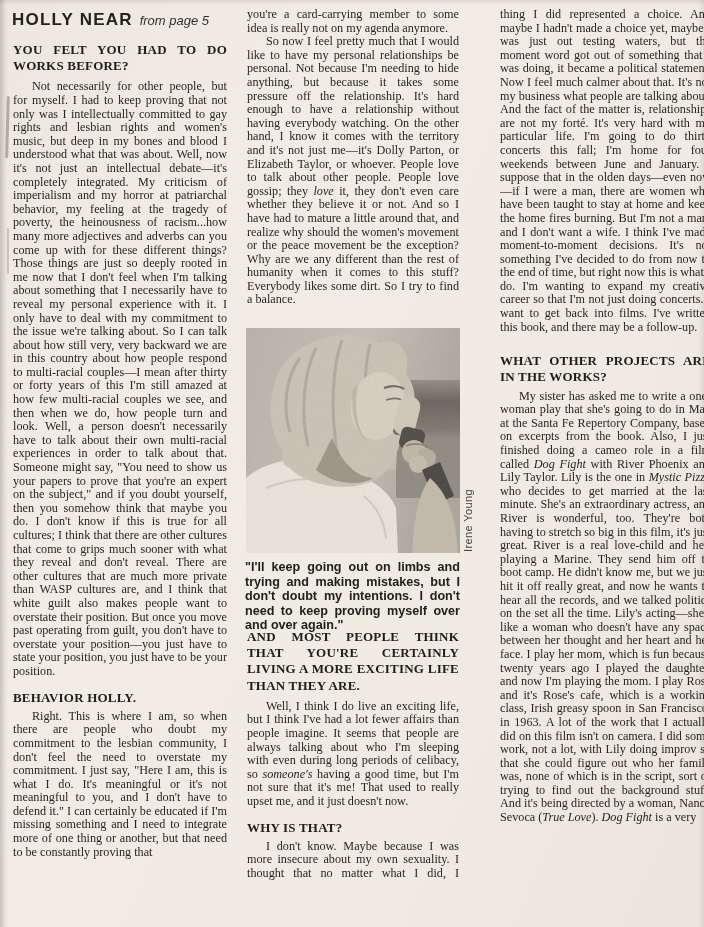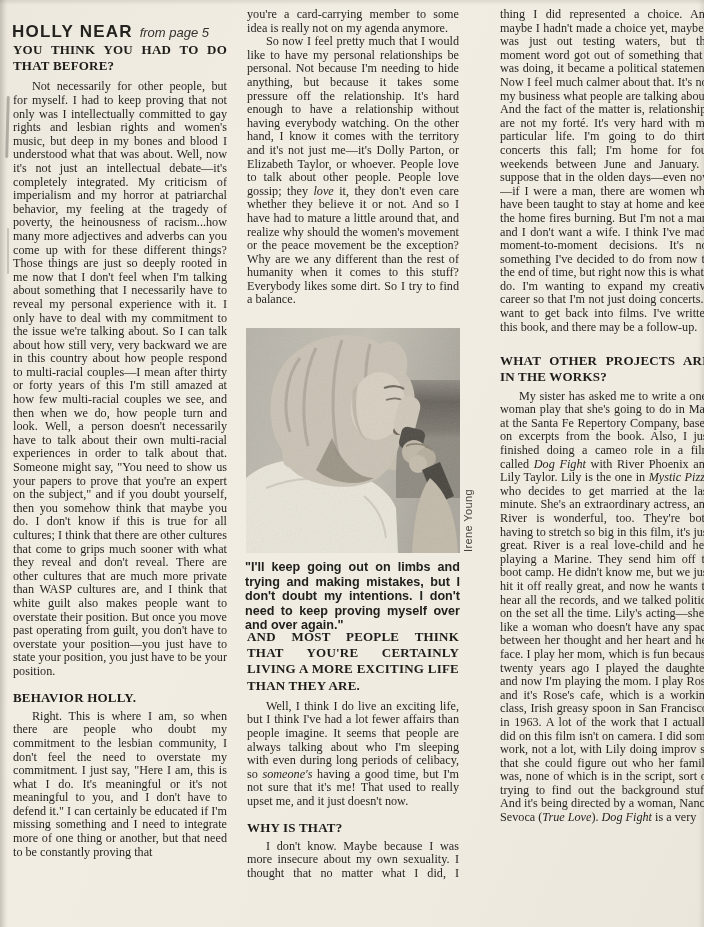--- a/index.html
+++ b/index.html
@@ -14,21 +14,21 @@
     background:linear-gradient(to right,rgba(92,86,74,0.28),rgba(92,86,74,0.05) 70%,transparent);}
   .edge-top{position:absolute;left:0;top:0;width:100%;height:5px;
     background:linear-gradient(to bottom,rgba(92,86,74,0.14),transparent);}
   .smudge-a{position:absolute;left:6px;top:96px;width:3px;height:62px;border-radius:2px;
     background:rgba(70,64,56,0.35);transform:rotate(1.5deg);}
   .smudge-b{position:absolute;left:7px;top:228px;width:2px;height:46px;border-radius:2px;
     background:rgba(70,64,56,0.22);}
   .edge-right{position:absolute;right:0;top:0;width:6px;height:100%;
     background:linear-gradient(to left,rgba(92,86,74,0.12),transparent);}
 
-  .masthead{position:absolute;left:12px;top:22px;white-space:nowrap;}
+  .masthead{position:absolute;left:12px;top:10px;white-space:nowrap;}
   .masthead .title{font-family:"Liberation Sans",sans-serif;font-weight:bold;
     font-size:17px;letter-spacing:1.2px;color:#24221f;}
   .masthead .cont{font-family:"Liberation Sans",sans-serif;font-style:italic;
     font-size:13px;color:#33312d;margin-left:7px;}
 
   .col{position:absolute;overflow:hidden;font-size:12.2px;line-height:13.6px;text-align:justify;}
   .col1{left:13px;top:42px;width:214px;height:838px;}
   .col2-top{left:247px;top:8px;width:212px;height:321px;}
   .col2-bottom{left:247px;top:629px;width:212px;height:252px;}
   .col3{left:500px;top:8px;width:211px;height:872px;}
@@ -64,21 +64,21 @@
   <div class="edge-top"></div>
   <div class="edge-right"></div>
   <div class="smudge-a"></div>
   <div class="smudge-b"></div>
 
   <div class="masthead">
     <span class="title">HOLLY NEAR</span><span class="cont">from page 5</span>
   </div>
 
   <div class="col col1">
-    <div class="qhead">YOU THINK YOU HAD TO DO THAT BEFORE?</div>
+    <div class="qhead">YOU FELT YOU HAD TO DO WORKS BEFORE?</div>
     <p class="indent">Not necessarily for other people, but for myself. I had to keep proving that not only was I intellectually committed to gay rights and lesbian rights and women's music, but deep in my bones and blood I understood what that was about. Well, now it's not just an intellectual debate—it's completely integrated. My criticism of imperialism and my horror at patriarchal behavior, my feeling at the tragedy of poverty, the heinousness of racism...how many more adjectives and adverbs can you come up with for these different things? Those things are just so deeply rooted in me now that I don't feel when I'm talking about something that I necessarily have to reveal my personal experience with it. I only have to deal with my commitment to the issue we're talking about. So I can talk about how still very, very backward we are in this country about how people respond to multi-racial couples—I mean after thirty or forty years of this I'm still amazed at how few multi-racial couples we see, and then when we do, how people turn and look. Well, a person doesn't necessarily have to talk about their own multi-racial experiences in order to talk about that. Someone might say, "You need to show us your papers to prove that you're an expert on the subject," and if you doubt yourself, then you somehow think that maybe you do. I don't know if this is true for all cultures; I think that there are other cultures that come to grips much sooner with what they reveal and don't reveal. There are other cultures that are much more private than WASP cultures are, and I think that white guilt also makes people want to overstate their position. But once you move past operating from guilt, you don't have to overstate your position—you just have to state your position, you just have to be your position.</p>
     <div class="qhead mt">BEHAVIOR HOLLY.</div>
     <p class="indent">Right. This is where I am, so when there are people who doubt my commitment to the lesbian community, I don't feel the need to overstate my commitment. I just say, "Here I am, this is what I do. It's meaningful or it's not meaningful to you, and I don't have to defend it." I can certainly be educated if I'm missing something and I need to integrate more of one thing or another, but that need to be constantly proving that</p>
   </div>
 
   <div class="col col2-top">
     <p>you're a card-carrying member to some idea is really not on my agenda anymore.</p>
     <p class="indent">So now I feel pretty much that I would like to have my personal relationships be personal. Not because I'm needing to hide anything, but because it takes some pressure off the relationship. It's hard enough to have a relationship without having everybody watching. On the other hand, I know it comes with the territory and it's not just me—it's Dolly Parton, or Elizabeth Taylor, or whoever. People love to talk about other people. People love gossip; they <em>love</em> it, they don't even care whether they believe it or not. And so I have had to mature a little around that, and realize why should the women's movement or the peace movement be the exception? Why are we any different than the rest of humanity when it comes to this stuff? Everybody likes some dirt. So I try to find a balance.</p>
   </div>
 

